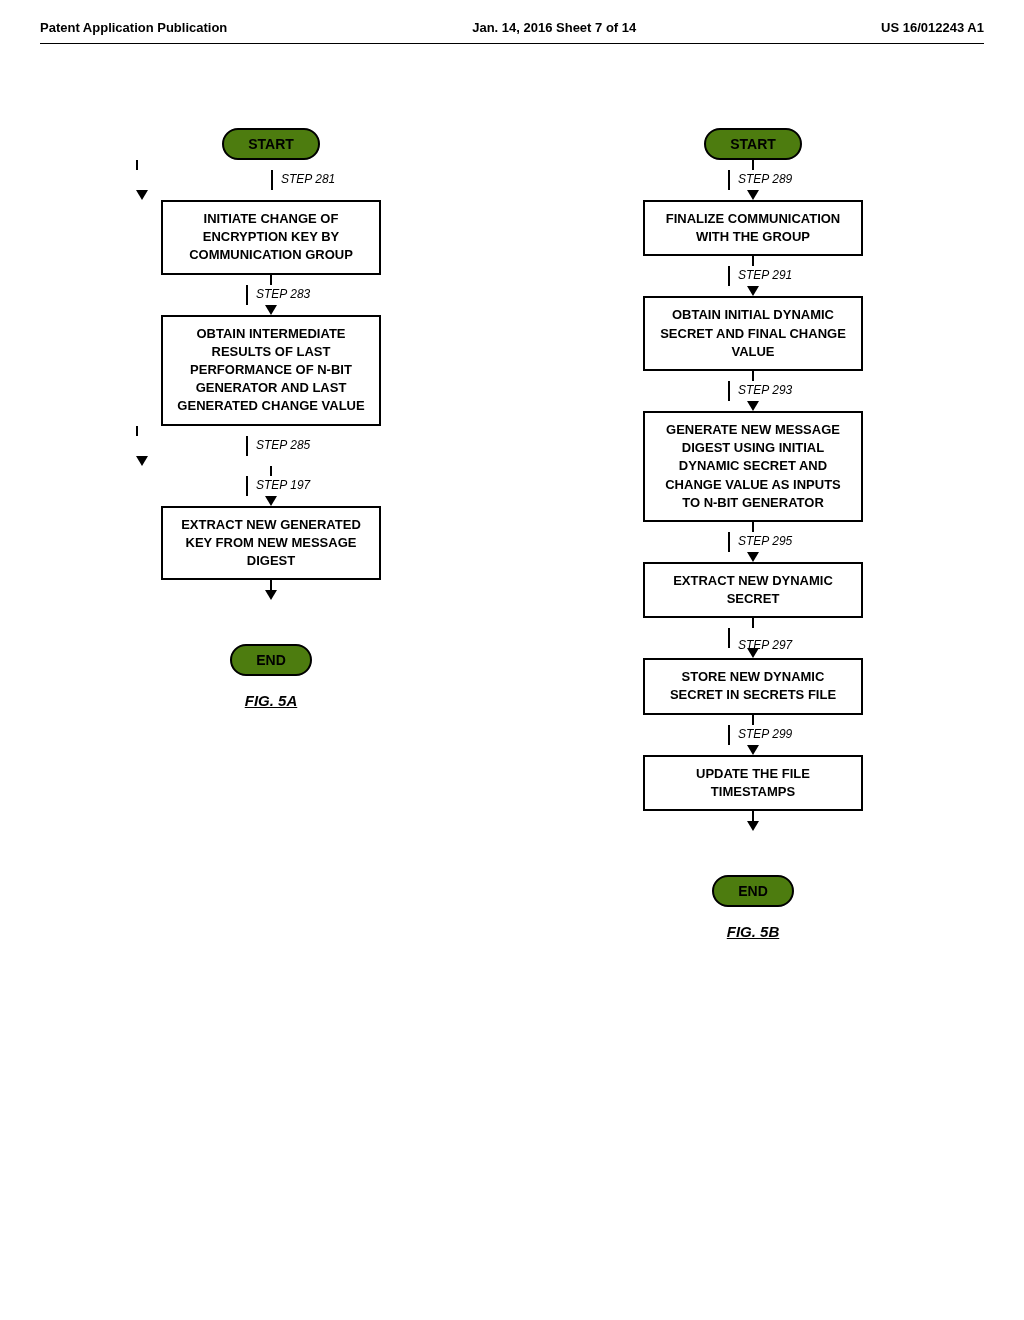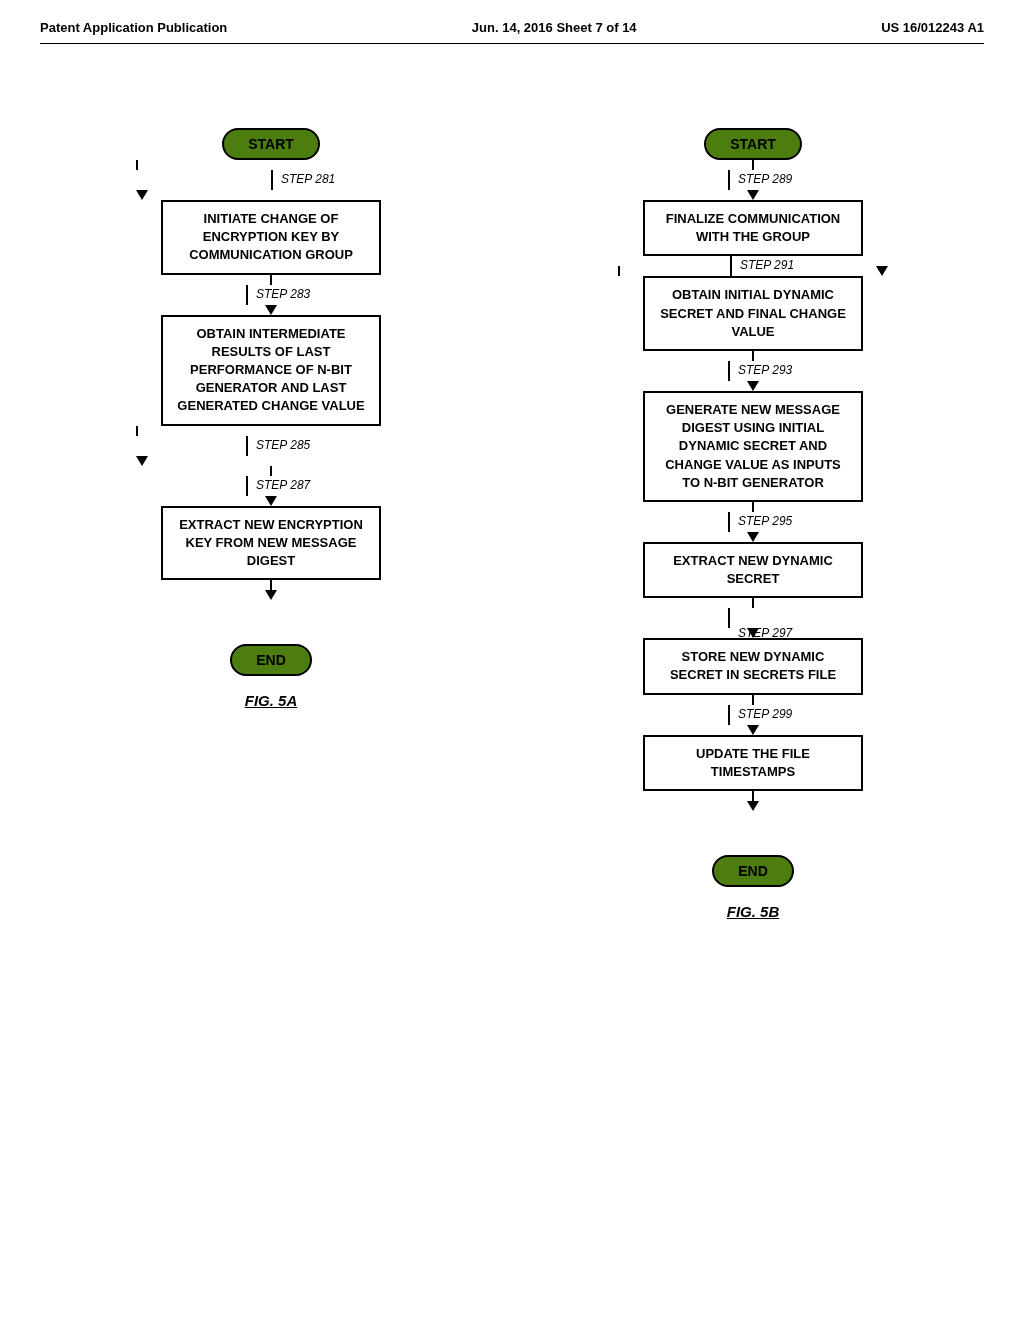--- a/index.html
+++ b/index.html
@@ -80,21 +80,21 @@
       font-weight: bold;
     }
   </style>
 </head>
 <body>
 
 <div class="page">
 
   <div class="header">
     <div class="header-left">Patent Application Publication</div>
-    <div class="header-center">Jun. 14, 2016  Sheet 7 of 14</div>
+    <div class="header-center">Jan. 14, 2016  Sheet 7 of 14</div>
     <div class="header-right">US 16/012243 A1</div>
   </div>
 
   <div class="diagrams-container">
 
     <div class="diagram">
 
       <div class="node-oval">START</div>
 
       <div style="display:flex;flex-direction:column;align-items:flex-start;width:270px;">
@@ -123,25 +123,25 @@
           <div style="position:absolute;left:110px;top:0;width:2px;height:20px;background:#000;"></div>
           <span style="position:absolute;left:120px;top:2px;font-size:12px;font-style:italic;">STEP 285</span>
         </div>
         <div style="width:0;height:0;border-left:6px solid transparent;border-right:6px solid transparent;border-top:10px solid #000;"></div>
       </div>
 
       <div style="display:flex;flex-direction:column;align-items:center;width:270px;">
         <div style="width:2px;height:10px;background:#000;"></div>
         <div style="display:flex;align-items:center;width:270px;position:relative;height:20px;">
           <div style="position:absolute;left:110px;top:0;width:2px;height:20px;background:#000;"></div>
-          <span style="position:absolute;left:120px;top:2px;font-size:12px;font-style:italic;">STEP 287</span>
-        </div>
-        <div style="width:0;height:0;border-left:6px solid transparent;border-right:6px solid transparent;border-top:10px solid #000;"></div>
-      </div>
-      <div class="node-rect">EXTRACT NEW ENCRYPTION KEY FROM NEW MESSAGE DIGEST</div>
+          <span style="position:absolute;left:120px;top:2px;font-size:12px;font-style:italic;">STEP 197</span>
+        </div>
+        <div style="width:0;height:0;border-left:6px solid transparent;border-right:6px solid transparent;border-top:10px solid #000;"></div>
+      </div>
+      <div class="node-rect">EXTRACT NEW GENERATED KEY FROM NEW MESSAGE DIGEST</div>
 
       <div style="display:flex;flex-direction:column;align-items:center;">
         <div style="width:2px;height:10px;background:#000;"></div>
         <div style="width:0;height:0;border-left:6px solid transparent;border-right:6px solid transparent;border-top:10px solid #000;"></div>
       </div>
       <div class="node-oval">END</div>
 
       <div class="fig-label">FIG. 5A</div>
     </div>
 
@@ -152,21 +152,21 @@
       <div style="display:flex;flex-direction:column;align-items:center;width:270px;">
         <div style="width:2px;height:10px;background:#000;"></div>
         <div style="display:flex;align-items:center;width:270px;position:relative;height:20px;">
           <div style="position:absolute;left:110px;top:0;width:2px;height:20px;background:#000;"></div>
           <span style="position:absolute;left:120px;top:2px;font-size:12px;font-style:italic;">STEP 289</span>
         </div>
         <div style="width:0;height:0;border-left:6px solid transparent;border-right:6px solid transparent;border-top:10px solid #000;"></div>
       </div>
       <div class="node-rect">FINALIZE COMMUNICATION WITH THE GROUP</div>
 
-      <div style="display:flex;flex-direction:row;align-items:flex-end;width:270px;">
+      <div style="display:flex;flex-direction:column;align-items:center;width:270px;">
         <div style="width:2px;height:10px;background:#000;"></div>
         <div style="display:flex;align-items:center;width:270px;position:relative;height:20px;">
           <div style="position:absolute;left:110px;top:0;width:2px;height:20px;background:#000;"></div>
           <span style="position:absolute;left:120px;top:2px;font-size:12px;font-style:italic;">STEP 291</span>
         </div>
         <div style="width:0;height:0;border-left:6px solid transparent;border-right:6px solid transparent;border-top:10px solid #000;"></div>
       </div>
       <div class="node-rect">OBTAIN INITIAL DYNAMIC SECRET AND FINAL CHANGE VALUE</div>
 
       <div style="display:flex;flex-direction:column;align-items:center;width:270px;">
@@ -186,21 +186,21 @@
           <span style="position:absolute;left:120px;top:2px;font-size:12px;font-style:italic;">STEP 295</span>
         </div>
         <div style="width:0;height:0;border-left:6px solid transparent;border-right:6px solid transparent;border-top:10px solid #000;"></div>
       </div>
       <div class="node-rect">EXTRACT NEW DYNAMIC SECRET</div>
 
       <div style="display:flex;flex-direction:column;align-items:center;width:270px;">
         <div style="width:2px;height:10px;background:#000;"></div>
         <div style="display:flex;align-items:center;width:270px;position:relative;height:20px;">
           <div style="position:absolute;left:110px;top:0;width:2px;height:20px;background:#000;"></div>
-          <span style="position:absolute;left:120px;top:18px;font-size:12px;font-style:italic;">STEP 297</span>
+          <span style="position:absolute;left:120px;top:10px;font-size:12px;font-style:italic;">STEP 297</span>
         </div>
         <div style="width:0;height:0;border-left:6px solid transparent;border-right:6px solid transparent;border-top:10px solid #000;"></div>
       </div>
       <div class="node-rect">STORE NEW DYNAMIC SECRET IN SECRETS FILE</div>
 
       <div style="display:flex;flex-direction:column;align-items:center;width:270px;">
         <div style="width:2px;height:10px;background:#000;"></div>
         <div style="display:flex;align-items:center;width:270px;position:relative;height:20px;">
           <div style="position:absolute;left:110px;top:0;width:2px;height:20px;background:#000;"></div>
           <span style="position:absolute;left:120px;top:2px;font-size:12px;font-style:italic;">STEP 299</span>

